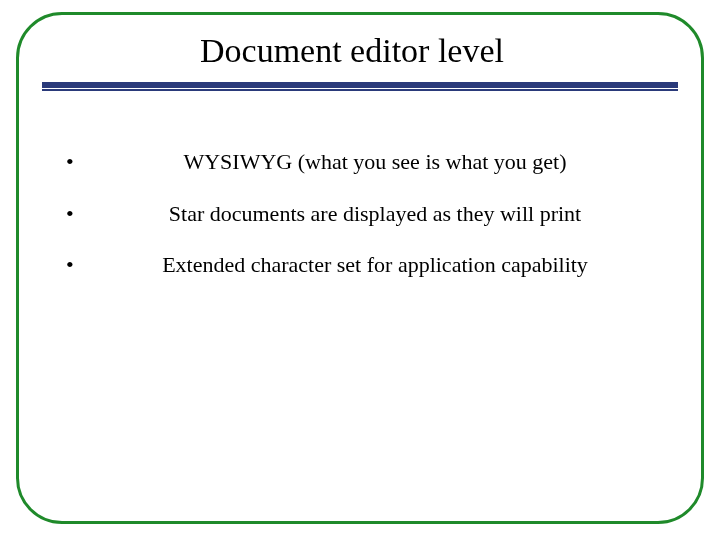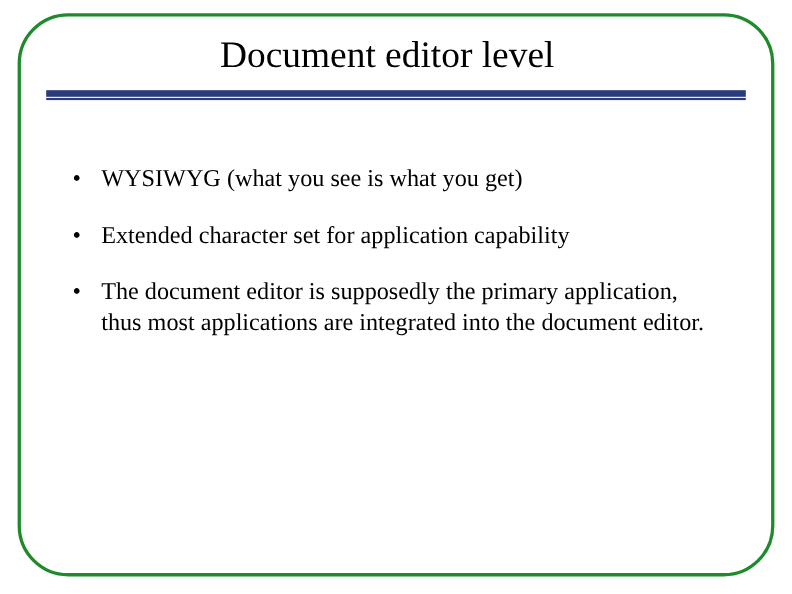--- a/index.html
+++ b/index.html
@@ -48,20 +48,21 @@
     border-top: 6px solid #2a3a7a;
     border-bottom: 2px solid #2a3a7a;
     padding-top: 1px;
     box-sizing: content-box;
   }
   .body {
     position: absolute;
     top: 148px;
     left: 62px;
     right: 62px;
+    text-align: center;
   }
   ul.bullets {
     list-style: none;
     margin: 0;
     padding: 0;
   }
   ul.bullets li {
     position: relative;
     font-size: 22px;
     line-height: 1.25;
@@ -85,17 +86,17 @@
   <div class="frame"></div>
 
   <div class="title-area">
     <h1 class="title">Document editor level</h1>
   </div>
   <div class="underline"></div>
 
   <div class="body">
     <ul class="bullets">
       <li>WYSIWYG (what you see is what you get)</li>
+      <li>Star documents are displayed as they will print</li>
       <li>Extended character set for application capability</li>
-      <li>The document editor is supposedly the primary application, thus most applications are integrated into the document editor.</li>
     </ul>
   </div>
 </div>
 
 </body></html>

